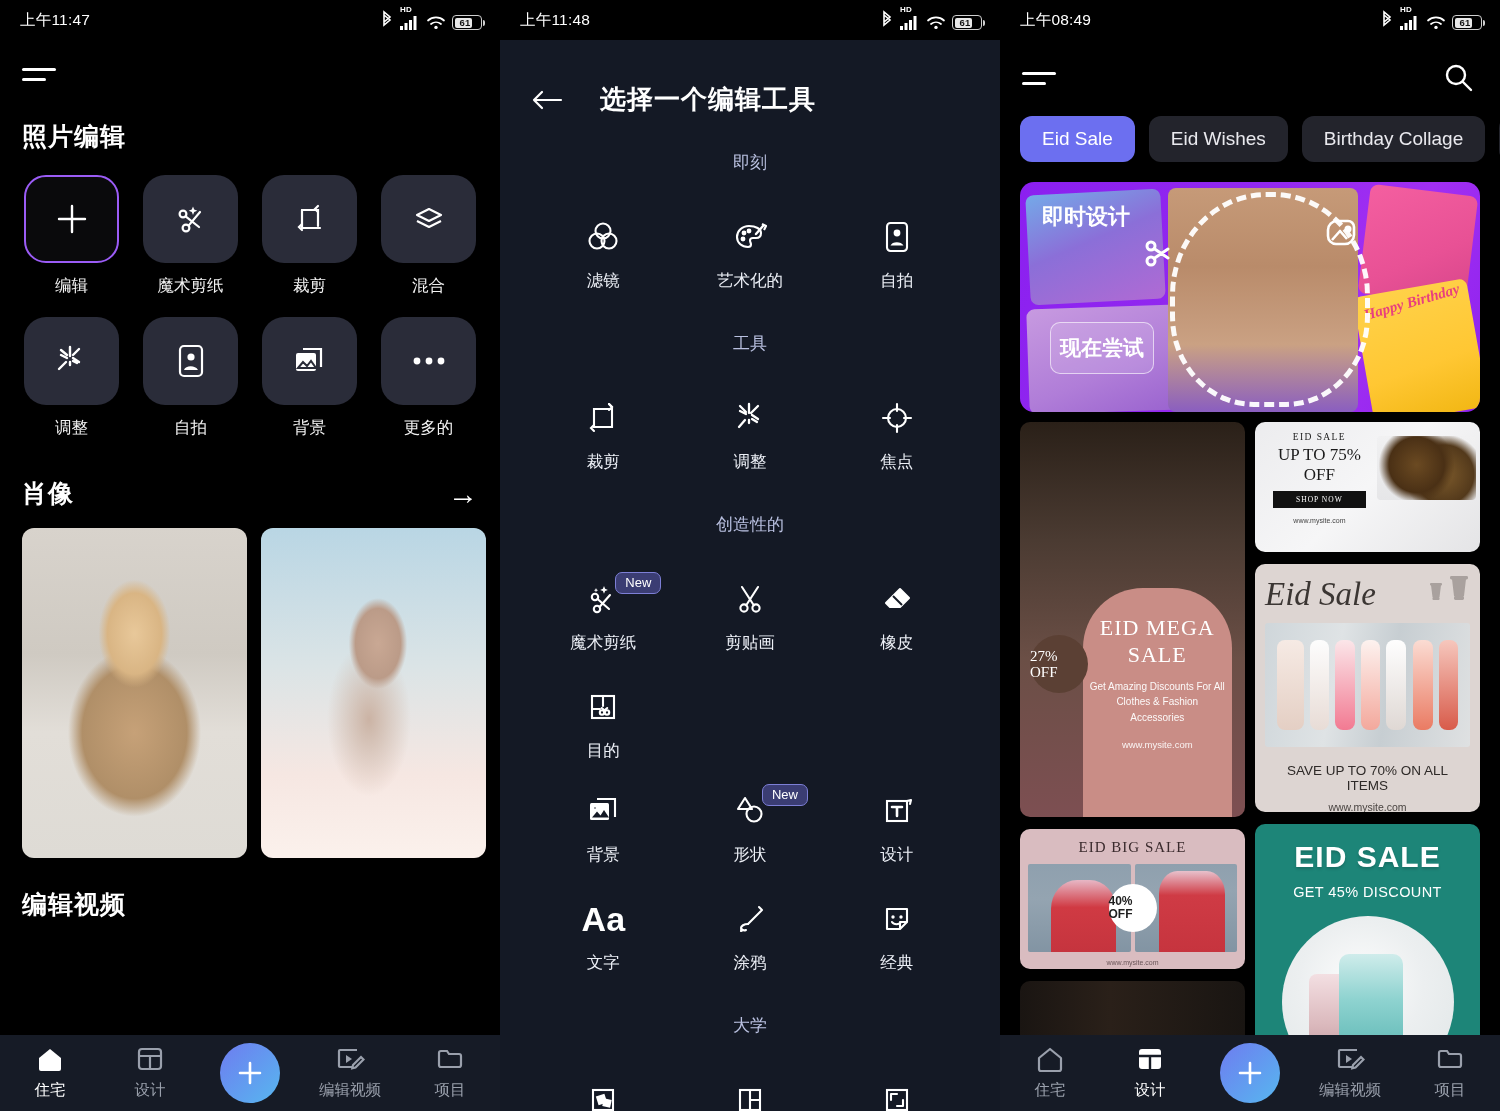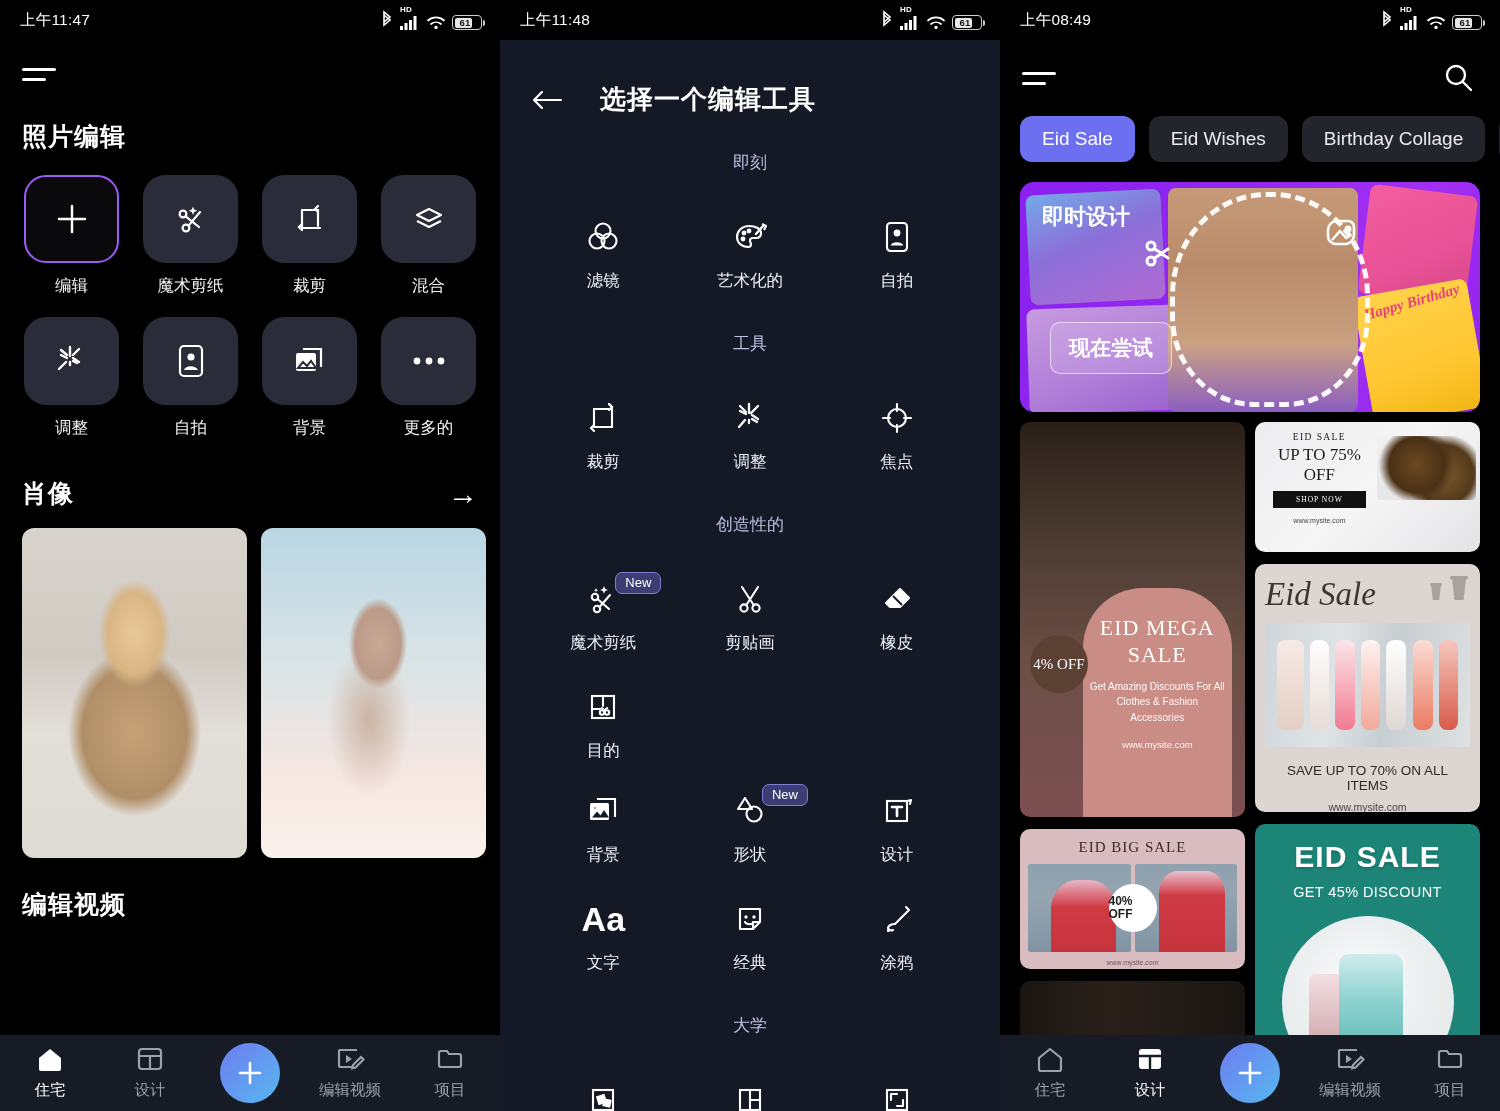--- a/index.html
+++ b/index.html
@@ -111,21 +111,21 @@
   }
   .chip.active{background:#6c6ff0;color:#fff;}
   .hero{
     margin:20px 20px 0 20px;height:230px;border-radius:14px;overflow:hidden;position:relative;
     background:linear-gradient(120deg,#8b1ff0 0%,#9128ef 40%,#a22ff2 70%,#8d22ee 100%);
   }
   .hero-title{position:absolute;left:22px;top:20px;font-size:22px;font-weight:bold;z-index:5;}
   .hero-btn{
     position:absolute;left:30px;bottom:38px;z-index:5;
     border:1.6px solid rgba(255,255,255,.6);border-radius:10px;
-    background:rgba(255,255,255,.13);padding:11px 18px;font-size:21px;font-weight:bold;cursor:pointer;
+    background:rgba(255,255,255,.13);padding:11px 9px;font-size:21px;font-weight:bold;cursor:pointer;
   }
   .hero-c{position:absolute;border-radius:8px;overflow:hidden;}
   .hero-dash{position:absolute;left:150px;top:10px;width:200px;height:215px;border:5px dashed #fff;border-radius:48% 48% 42% 42%;z-index:4;opacity:.95;}
 
   .masonry{display:flex;gap:10px;margin:10px 20px 0 20px;}
   .mcol{flex:1;display:flex;flex-direction:column;gap:12px;}
   .mcard{border-radius:10px;overflow:hidden;position:relative;}
 
   
   .eid-mega{height:395px;background:linear-gradient(180deg,#2a2018 0%,#4b3b32 30%,#6b4f46 60%,#7d4f52 100%);}
@@ -572,39 +572,39 @@
         <span class="tool-lbl">设计</span>
       </div>
       <div class="tool">
         <span class="tool-ico">
           <span style="font-size:34px;font-weight:bold;line-height:1;color:#fff;font-family:'Liberation Sans',sans-serif;">Aa</span>
         </span>
         <span class="tool-lbl">文字</span>
       </div>
       <div class="tool">
         <span class="tool-ico">
+          <svg width="40" height="40" viewBox="0 0 40 40" fill="none" stroke="#fff" stroke-width="2.1" stroke-linecap="round" stroke-linejoin="round">
+            <path d="M29 8l3 3-14 14"></path>
+              <path d="M18 25c-4 0-7 2-7 4s3 3 5 2"></path>
+              <path d="M13 31l-2 1 .6-2.2"></path>
+          </svg>
+        </span>
+        <span class="tool-lbl">涂鸦</span>
+      </div>
+      <div class="tool">
+        <span class="tool-ico">
           <svg width="40" height="40" viewBox="0 0 40 40" fill="none" stroke="#fff" stroke-width="2.1" stroke-linejoin="round">
             <path d="M10 10h20v13l-7 7H10z"></path>
               <path d="M30 23h-7v7"></path>
             <circle cx="16" cy="18" r="1.7" fill="#fff" stroke="none"></circle>
               <circle cx="24" cy="18" r="1.7" fill="#fff" stroke="none"></circle>
             <path d="M15 23c1.8 3 7.2 3 9 0" stroke-linecap="round"></path>
           </svg>
         </span>
         <span class="tool-lbl">经典</span>
-      </div>
-      <div class="tool">
-        <span class="tool-ico">
-          <svg width="40" height="40" viewBox="0 0 40 40" fill="none" stroke="#fff" stroke-width="2.1" stroke-linecap="round" stroke-linejoin="round">
-            <path d="M29 8l3 3-14 14"></path>
-              <path d="M18 25c-4 0-7 2-7 4s3 3 5 2"></path>
-              <path d="M13 31l-2 1 .6-2.2"></path>
-          </svg>
-        </span>
-        <span class="tool-lbl">涂鸦</span>
       </div>
     </div>
 
     <div class="grp">
       <span class="grp-lbl">大学</span>
         <span class="grp-line"></span>
     </div>
     <div class="tool-grid">
       <div class="tool">
         <span class="tool-ico">
@@ -706,21 +706,21 @@
         <circle cx="28" cy="15" r="2.2" fill="#fff"></circle>
       </svg>
     <div class="hero-title">即时设计</div>
     <div class="hero-btn">现在尝试</div>
   </div>
 
   <div class="masonry">
 
     <div class="mcol">
       <div class="mcard eid-mega">
-        <div class="em-badge">4% OFF</div>
+        <div class="em-badge">27% OFF</div>
         <div class="em-shape">
           <div class="em-t1">EID MEGA SALE</div>
           <div class="em-sub">Get Amazing Discounts For All Clothes &amp; Fashion Accessories</div>
           <div class="em-url">www.mysite.com</div>
         </div>
       </div>
 
       <div class="mcard ebig">
         <div class="eb-t">EID BIG SALE</div>
         <div class="eb-imgs">

